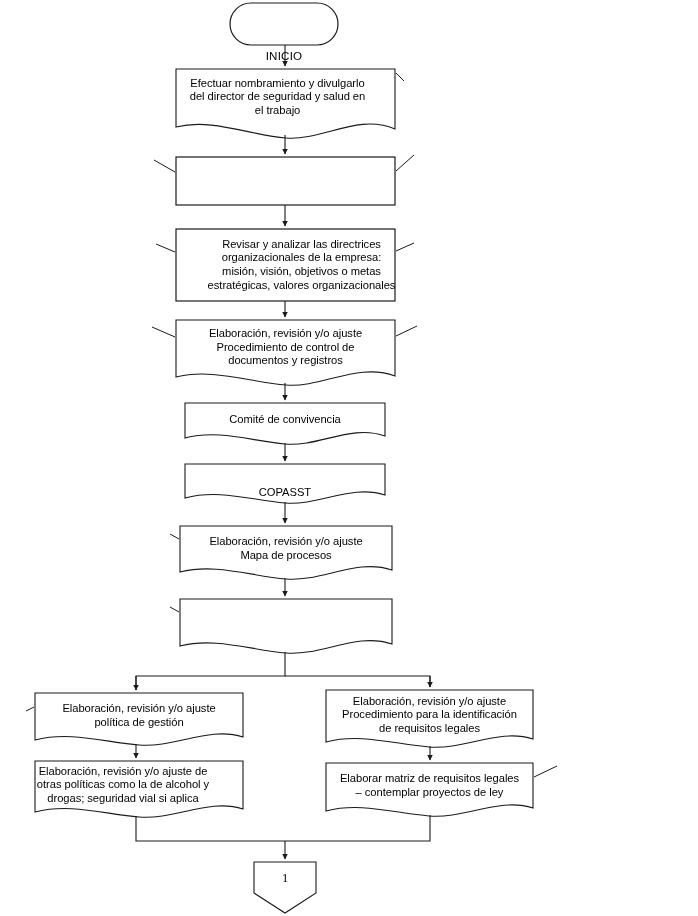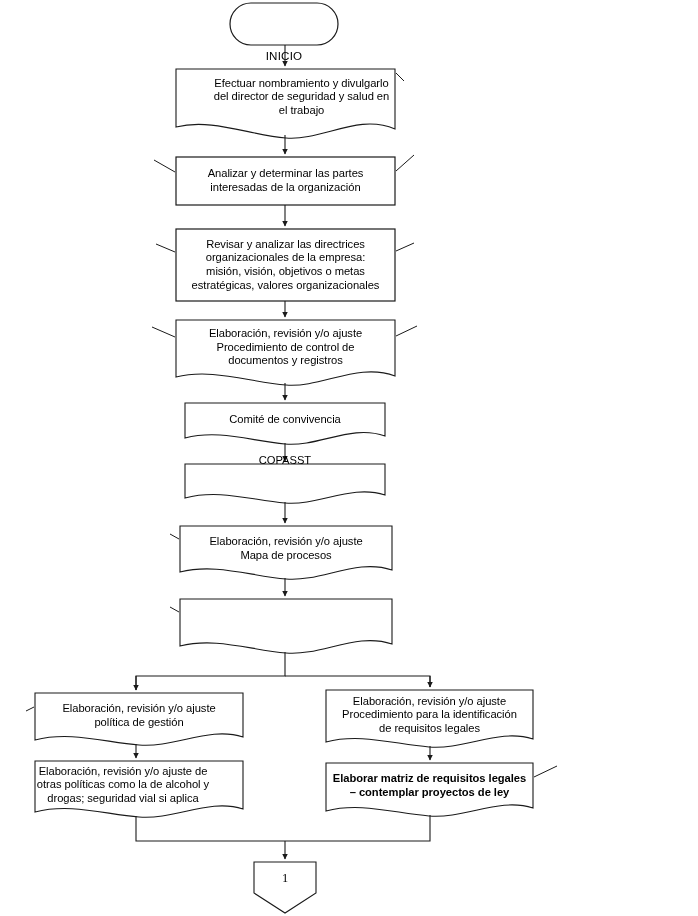--- a/index.html
+++ b/index.html
@@ -114,53 +114,51 @@
       <line x1="430" y1="746" x2="430" y2="760" marker-end="url(#arrow)"></line>
 
       <path d="M 136 816 L 136 841 L 285 841"></path>
       <path d="M 430 815 L 430 841 L 285 841"></path>
       <line x1="285" y1="841" x2="285" y2="859" marker-end="url(#arrow)"></line>
     </g>
   </svg>
 
   <div class="node-text t-start" style="left:230px; top:3px; width:108px; height:42px;">INICIO</div>
 
-  <div class="node-text t-11" style="left:192px; top:69px; width:219px; height:56px;">Efectuar nombramiento y divulgarlo
+  <div class="node-text t-11" style="left:168px; top:69px; width:219px; height:56px;">Efectuar nombramiento y divulgarlo
 del director de seguridad y salud en
 el trabajo</div>
 
-  <div class="node-text t-11" style="left:176px; top:157px; width:219px; height:48px;">Analizar y determinar las partes
-interesadas de la organización</div>
 
-  <div class="node-text t-11" style="left:176px; top:229px; width:219px; height:72px;">Revisar y analizar las directrices
+  <div class="node-text t-11" style="left:176px; top:229px; width:219px; height:72px;padding-left:16px;">Revisar y analizar las directrices
 organizacionales de la empresa:
 misión, visión, objetivos o metas
 estratégicas, valores organizacionales</div>
 
   <div class="node-text t-11" style="left:176px; top:320px; width:219px; height:55px;">Elaboración, revisión y/o ajuste
 Procedimiento de control de
 documentos y registros</div>
 
   <div class="node-text t-11" style="left:185px; top:403px; width:200px; height:34px;text-align:right;">Comité de convivencia</div>
 
-  <div class="node-text t-11" style="left:185px; top:444px; width:200px; height:33px;">COPASST</div>
+  <div class="node-text t-11" style="left:185px; top:476px; width:200px; height:33px;">COPASST</div>
 
   <div class="node-text t-11" style="left:180px; top:526px; width:212px; height:45px;">Elaboración, revisión y/o ajuste
 Mapa de procesos</div>
 
 
   <div class="node-text t-11" style="left:35px; top:693px; width:208px; height:45px;">Elaboración, revisión y/o ajuste
 política de gestión</div>
 
   <div class="node-text t-11" style="left:17px; top:761px; width:212px; height:48px;">Elaboración, revisión y/o ajuste de
 otras políticas como la de alcohol y
 drogas; seguridad vial si aplica</div>
 
   <div class="node-text t-11" style="left:326px; top:690px; width:207px; height:50px;">Elaboración, revisión y/o ajuste
 Procedimiento para la identificación
 de requisitos legales</div>
 
-  <div class="node-text t-11" style="left:324px; top:763px; width:211px; height:45px;font-weight:bold;">Elaborar matriz de requisitos legales
+  <div class="node-text t-11" style="left:324px; top:763px; width:211px; height:45px;">Elaborar matriz de requisitos legales
 – contemplar proyectos de ley</div>
 
   <div class="node-text t-conn" style="left:254px; top:862px; width:62px; height:33px;">1</div>
 
 </div>
 
 </body></html>

